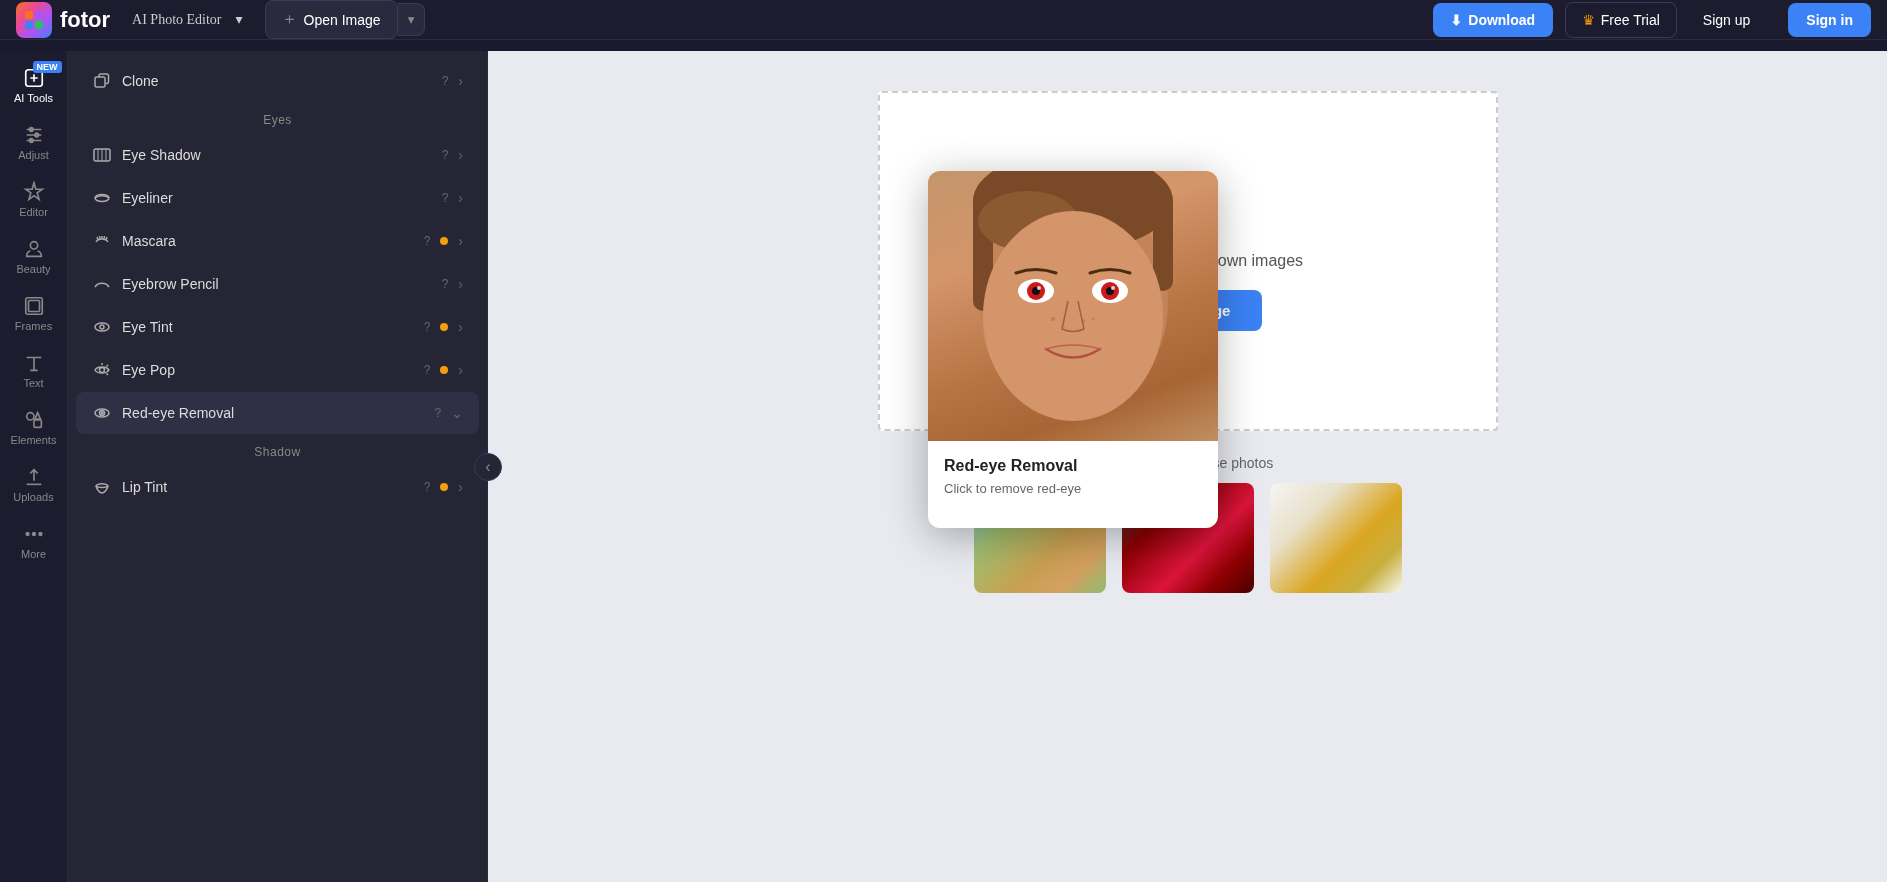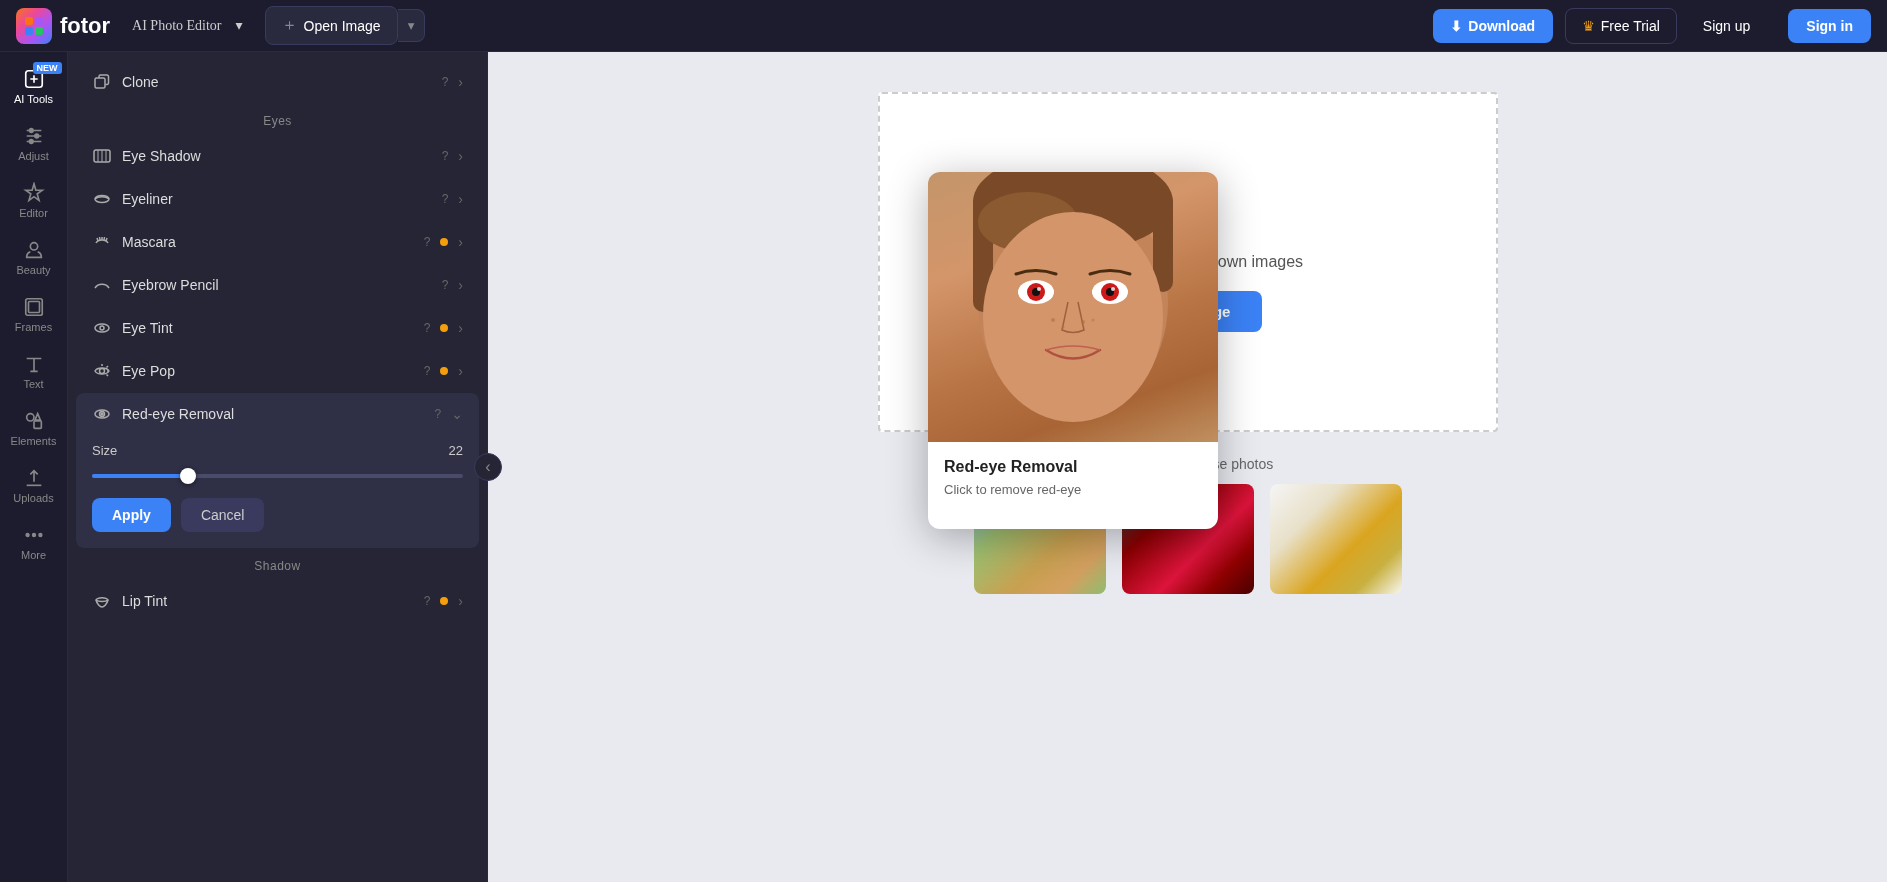--- a/index.html
+++ b/index.html
@@ -1,37 +1,37 @@
 <!DOCTYPE html>
 <html><head>
   <meta charset="utf-8">
   <style>
     * { box-sizing: border-box; margin: 0; padding: 0; }
     body { font-family: -apple-system, BlinkMacSystemFont, 'Segoe UI', sans-serif; background: #1a1a2e; color: #fff; height: 882px; width: 1887px; overflow: hidden; display: flex; flex-direction: column; }
 
     
     .topnav {
-      display: flex; align-items: center; background: #1c1c2e; height: 52px; padding: 8px 16px; gap: 12px; z-index: 100; border-bottom: 1px solid #2a2a3e;
+      display: flex; align-items: center; background: #1c1c2e; height: 40px; padding: 8px 16px; gap: 12px; z-index: 100; border-bottom: 1px solid #2a2a3e;
     }
     .logo { display: flex; align-items: center; gap: 8px; }
     .logo-icon { width: 36px; height: 36px; border-radius: 8px; background: linear-gradient(135deg, #f97316, #ec4899, #a855f7, #3b82f6); display: flex; align-items: center; justify-content: center; font-weight: bold; font-size: 14px; }
     .logo-text { font-size: 22px; font-weight: 700; color: #fff; }
     .ai-photo-editor-btn { display: flex; align-items: center; gap: 14px; background: transparent; border: none; color: #ccc; cursor: pointer; font-size: 14px; padding: 6px 10px; border-radius: 6px; font-family: Liberation Serif, serif; }
     .open-image-btn { display: flex; align-items: center; gap: 6px; background: #2a2a3e; border: 1px solid #3a3a5e; color: #fff; cursor: pointer; font-size: 14px; padding: 8px 16px; border-radius: 8px; }
     .open-image-btn .plus { font-size: 16px; color: #888; }
     .open-image-chevron { background: #2a2a3e; border: 1px solid #3a3a5e; border-left: none; color: #888; padding: 8px 10px; border-radius: 0 8px 8px 0; cursor: pointer; }
     .nav-spacer { flex: 1; }
     .download-btn { display: flex; align-items: center; gap: 6px; background: #3b82f6; color: #fff; border: none; padding: 9px 18px; border-radius: 8px; cursor: pointer; font-size: 14px; font-weight: 600; }
     .free-trial-btn { display: flex; align-items: center; gap: 6px; background: #1c1c2e; border: 1px solid #3a3a5e; color: #fff; padding: 9px 16px; border-radius: 8px; cursor: pointer; font-size: 14px; }
     .crown-icon { color: #f59e0b; }
     .signup-btn { background: transparent; border: none; color: #fff; padding: 9px 14px; cursor: pointer; font-size: 14px; }
     .signin-btn { background: #3b82f6; color: #fff; border: none; padding: 9px 18px; border-radius: 8px; cursor: pointer; font-size: 14px; font-weight: 600; margin-left: 12px; }
 
     
-    .main-layout { display: flex; flex: 1; overflow: hidden; }
+    .main-layout { display: flex; flex: 1; overflow: hidden; margin-top: 11px; }
 
     
     .icon-sidebar {
       width: 68px; background: #1c1c2e; display: flex; flex-direction: column; align-items: center; padding: 8px 0; gap: 4px; border-right: 1px solid #2a2a3e;
     }
     .icon-sidebar-item { display: flex; flex-direction: column; align-items: center; gap: 3px; padding: 8px 6px; border-radius: 8px; cursor: pointer; color: #888; font-size: 11px; width: 60px; text-align: center; }
     .icon-sidebar-item.active { color: #fff; }
     .icon-sidebar-item svg { width: 22px; height: 22px; }
     .new-badge { background: #3b82f6; color: #fff; font-size: 9px; font-weight: 700; padding: 1px 4px; border-radius: 3px; position: absolute; top: 2px; right: 2px; }
     .icon-sidebar-item-wrapper { position: relative; }
@@ -339,36 +339,20 @@
               <svg width="18" height="18" viewBox="0 0 18 18" fill="none" stroke="#aaa" stroke-width="1.5">
                 <ellipse cx="9" cy="9" rx="7" ry="4"></ellipse>
                 <circle cx="9" cy="9" r="2.5"></circle>
                 <circle cx="9" cy="9" r="1" fill="#aaa"></circle>
               </svg>
             </div>
             <span class="panel-item-label">Red-eye Removal</span>
             <span class="panel-item-help">?</span>
             <span class="panel-item-chevron">⌄</span>
           </div>
-          <div class="panel-expand-content">
-            <div class="size-row">
-              <span class="size-label">Size</span>
-              <span class="size-value">22</span>
-            </div>
-            <div class="slider-container">
-              <div class="slider-track">
-                <div class="slider-fill"></div>
-              </div>
-              <div class="slider-thumb"></div>
-            </div>
-            <div class="action-buttons">
-              <button class="apply-btn">Apply</button>
-              <button class="cancel-btn">Cancel</button>
-            </div>
-          </div>
         </div>
 
         <div class="section-label">Shadow</div>
 
         <div class="panel-item">
           <div class="panel-item-icon">
             <svg width="18" height="18" viewBox="0 0 18 18" fill="none" stroke="#aaa" stroke-width="1.5">
               <path d="M3 8c2-3 10-3 12 0c-1 4-4 7-6 7s-5-3-6-7z"></path>
               <path d="M3 8c2 2 10 2 12 0"></path>
             </svg>

